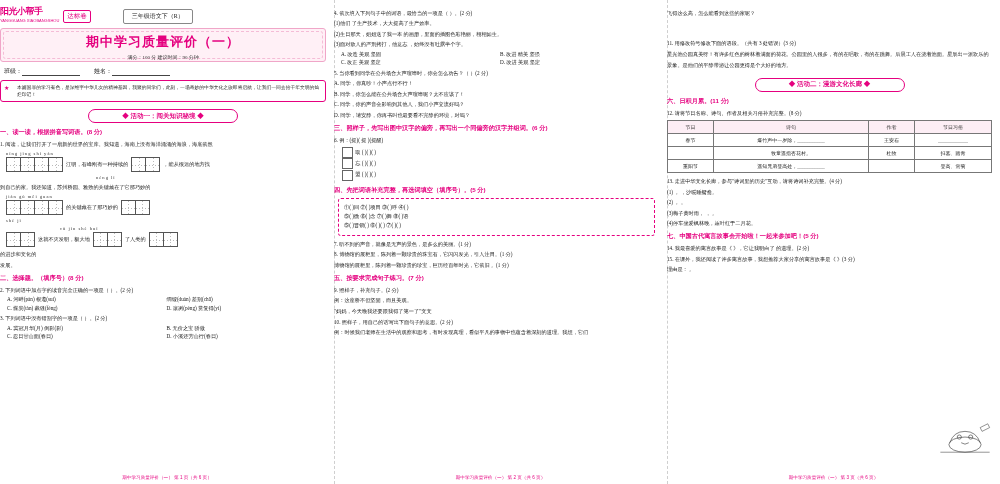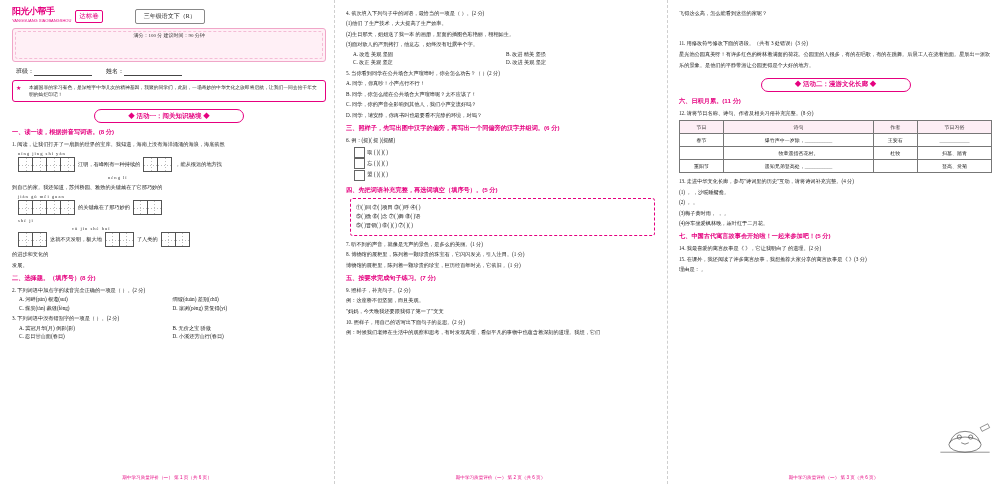--- a/index.html
+++ b/index.html
@@ -8,21 +8,21 @@
     width:1000px; height:484px;
     background:#ffffff;
     font-family:"Liberation Serif", serif;
     font-size:5.2px;
     color:#1a1a1a;
     overflow:hidden;
     position:relative;
   }
   .page {
     position:absolute; top:0; bottom:0;
-    padding:6px 8px 14px 12px;
+    padding:6px 8px 14px 0;
   }
   .col1 { left:0; width:334px; }
   .col2 { left:334px; width:333px; }
   .col3 { left:667px; width:333px; }
 
   
   .brandrow { display:flex; align-items:flex-start; gap:4px; height:20px; }
   .brand {
     font-family:"Liberation Sans", sans-serif;
     font-weight:bold; color:#e5007f; font-size:9px; line-height:10px;
@@ -134,20 +134,21 @@
   <div class="brandrow">
     <div class="brand">
       <span>阳光小帮手</span>
       <small>YANGGUANG XIAOBANGSHOU</small>
     </div>
     <div class="brandbadge">达标卷</div>
     <div class="gradebox">三年级语文下（R）</div>
   </div>
 
   <div class="titlewrap">
+    <div class="maintitle">期中学习质量评价（一）</div>
     <div class="subline">满分：100 分    建议时间：90 分钟</div>
   </div>
 
   <div class="inforow">
     <div class="infocell">
       <span>班级：</span>
         <u></u>
     </div>
     <div class="infocell">
       <span>姓名：</span>

